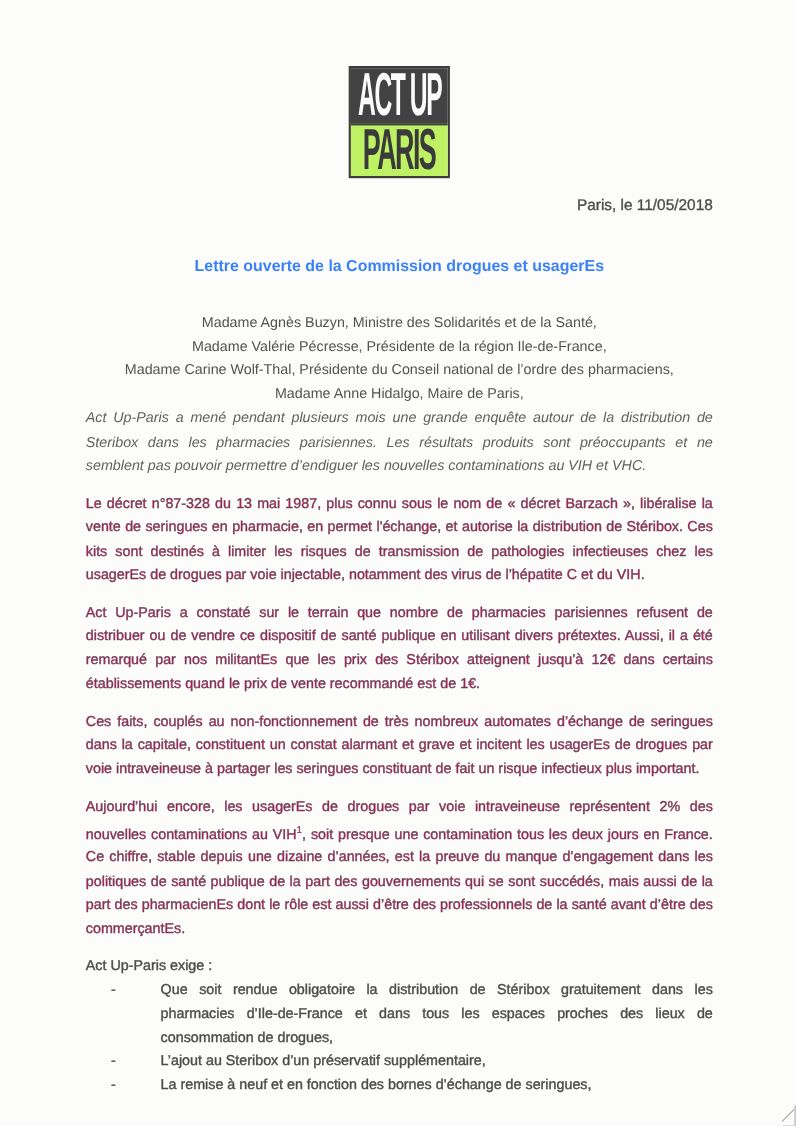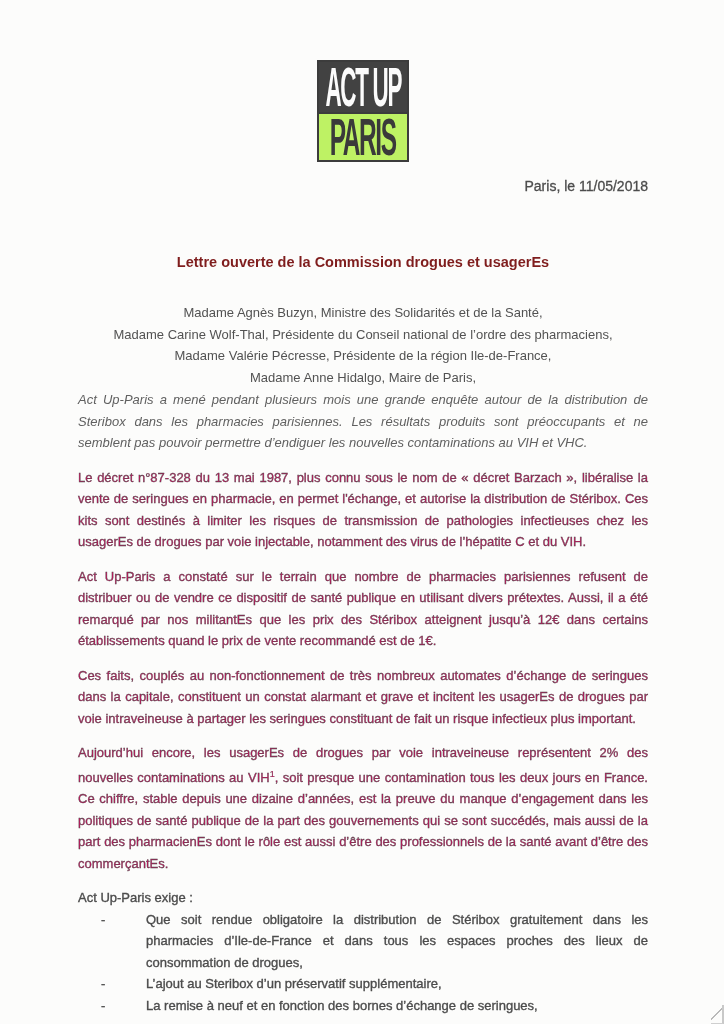--- a/index.html
+++ b/index.html
@@ -44,23 +44,23 @@
   }
 
   
   .date-line {
     margin-top: 16px;
     text-align: right;
     font-size: 14px; color: #4c4c4c;
     -webkit-text-stroke: 0.3px #4c4c4c;
   }
   .letter-title {
-    margin-top: 60px;
+    margin-top: 40px;
     text-align: center;
-    font-size: 14.5px; font-weight: bold; color: #7f1d1d;
+    font-size: 14.5px; font-weight: bold; color: #3b82f6;
   }
 
   
   .recipients { margin-top: 32px; text-align: center; }
   .recipient-line { font-size: 13px; line-height: 21.5px; color: #525252; }
 
   .intro {
     margin-top: 1px;
     font-style: italic;
     font-size: 13px; line-height: 21.5px;
@@ -117,22 +117,22 @@
       <span>PARIS</span>
     </div>
   </div>
 
   <div class="date-line">Paris, le 11/05/2018</div>
 
   <div class="letter-title">Lettre ouverte de la Commission drogues et usagerEs</div>
 
   <div class="recipients">
     <div class="recipient-line">Madame Agnès Buzyn, Ministre des Solidarités et de la Santé,</div>
+    <div class="recipient-line">Madame Valérie Pécresse, Présidente de la région Ile-de-France,</div>
     <div class="recipient-line">Madame Carine Wolf-Thal, Présidente du Conseil national de l’ordre des pharmaciens,</div>
-    <div class="recipient-line">Madame Valérie Pécresse, Présidente de la région Ile-de-France,</div>
     <div class="recipient-line">Madame Anne Hidalgo, Maire de Paris,</div>
   </div>
 
   <p class="intro">Act Up-Paris a mené pendant plusieurs mois une grande enquête autour de la distribution de Steribox dans les pharmacies parisiennes. Les résultats produits sont préoccupants et ne semblent pas pouvoir permettre d’endiguer les nouvelles contaminations au VIH et VHC.</p>
 
   <p class="para">Le décret n°87-328 du 13 mai 1987, plus connu sous le nom de « décret Barzach », libéralise la vente de seringues en pharmacie, en permet l'échange, et autorise la distribution de Stéribox. Ces kits sont destinés à limiter les risques de transmission de pathologies infectieuses chez les usagerEs de drogues par voie injectable, notamment des virus de l’hépatite C et du VIH.</p>
 
   <p class="para">Act Up-Paris a constaté sur le terrain que nombre de pharmacies parisiennes refusent de distribuer ou de vendre ce dispositif de santé publique en utilisant divers prétextes. Aussi, il a été remarqué par nos militantEs que les prix des Stéribox atteignent jusqu’à 12€ dans certains établissements quand le prix de vente recommandé est de 1€.</p>
 
   <p class="para">Ces faits, couplés au non-fonctionnement de très nombreux automates d’échange de seringues dans la capitale, constituent un constat alarmant et grave et incitent les usagerEs de drogues par voie intraveineuse à partager les seringues constituant de fait un risque infectieux plus important.</p>

